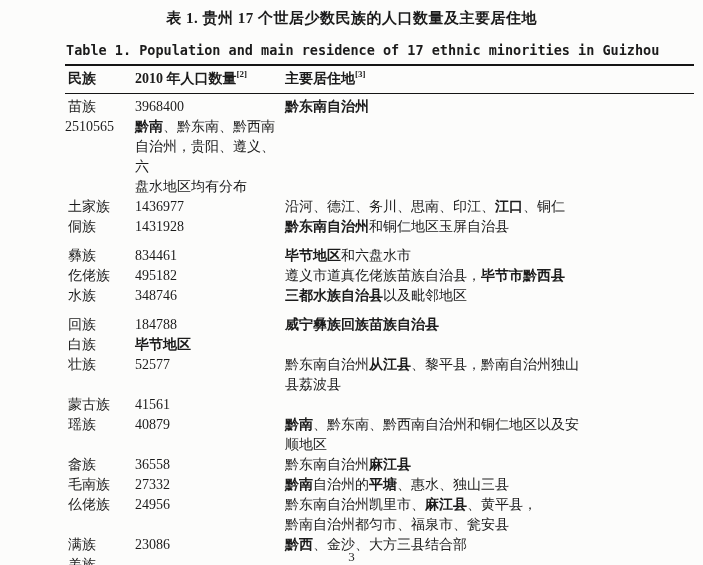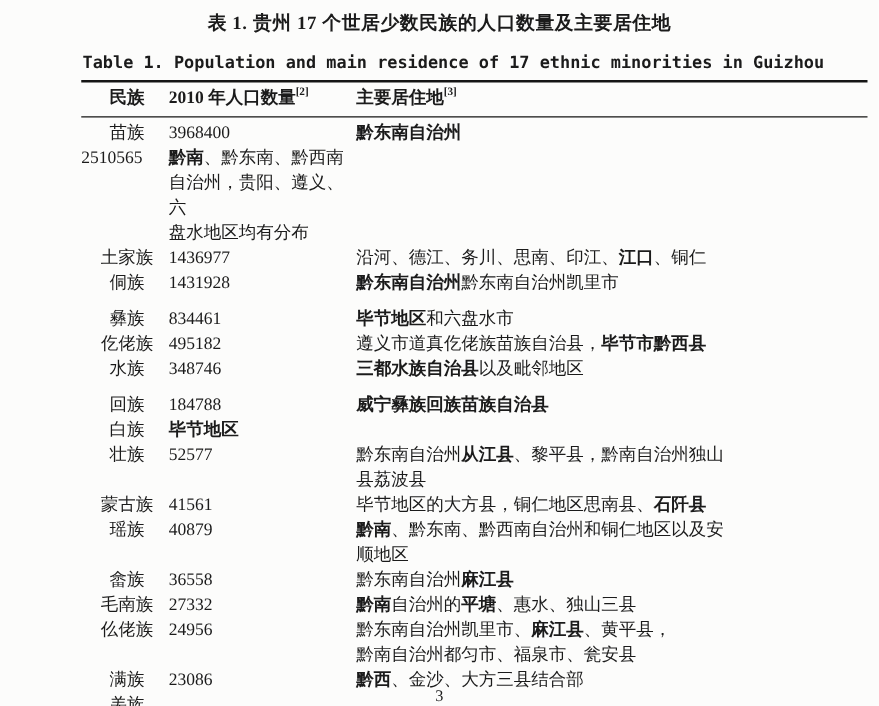--- a/index.html
+++ b/index.html
@@ -43,21 +43,21 @@
     padding: 3px 0 5px 0;
     border-bottom: 2px solid #14b8a6;
   }
   .trow {
     display: grid;
     grid-template-columns: 70px 150px 1fr;
     font-size: 14px;
     line-height: 20px;
   }
   .trow.gap { margin-top: 9px; }
-  .cell.c1 { padding-left: 3px; text-align: center; }
+  .cell.c1 { padding-left: 3px; }
   .cell.res b, .thead b { font-weight: bold; }
   sup {
     font-size: 9px;
     vertical-align: super;
     line-height: 0;
   }
   .note {
     margin: 6px 0 0 86px;
     font-size: 13px;
     text-align: right;
@@ -98,21 +98,21 @@
           <div class="cell res"><b>黔南</b><span>、黔东南、黔西南自治州，贵阳、遵义、六</span><br><span>盘水地区均有分布</span></div>
         </div>
         <div class="trow">
           <div class="cell c1">土家族</div>
           <div class="cell pop">1436977</div>
           <div class="cell res"><span>沿河、德江、务川、思南、印江、</span><b>江口</b><span>、铜仁</span></div>
         </div>
         <div class="trow">
           <div class="cell c1">侗族</div>
           <div class="cell pop">1431928</div>
-          <div class="cell res"><b>黔东南自治州</b><span>黔东南自治州凯里市</span></div>
+          <div class="cell res"><b>黔东南自治州</b><span>和铜仁地区玉屏自治县</span></div>
         </div>
         <div class="trow gap">
           <div class="cell c1">彝族</div>
           <div class="cell pop">834461</div>
           <div class="cell res"><b>毕节地区</b><span>和六盘水市</span></div>
         </div>
         <div class="trow">
           <div class="cell c1">仡佬族</div>
           <div class="cell pop">495182</div>
           <div class="cell res"><span>遵义市道真仡佬族苗族自治县，</span><b>毕节市黔西县</b></div>
@@ -132,21 +132,20 @@
           <div class="cell res"><b>毕节地区</b></div>
         </div>
         <div class="trow">
           <div class="cell c1">壮族</div>
           <div class="cell pop">52577</div>
           <div class="cell res"><span>黔东南自治州</span><b>从江县</b><span>、黎平县，黔南自治州独山</span><br><span>县荔波县</span></div>
         </div>
         <div class="trow">
           <div class="cell c1">蒙古族</div>
           <div class="cell pop">41561</div>
-          <div class="cell res"><span>毕节地区的大方县，铜仁地区思南县、</span><b>石阡县</b></div>
         </div>
         <div class="trow">
           <div class="cell c1">瑶族</div>
           <div class="cell pop">40879</div>
           <div class="cell res"><b>黔南</b><span>、黔东南、黔西南自治州和铜仁地区以及安</span><br><span>顺地区</span></div>
         </div>
         <div class="trow">
           <div class="cell c1">畲族</div>
           <div class="cell pop">36558</div>
           <div class="cell res"><span>黔东南自治州</span><b>麻江县</b></div>

